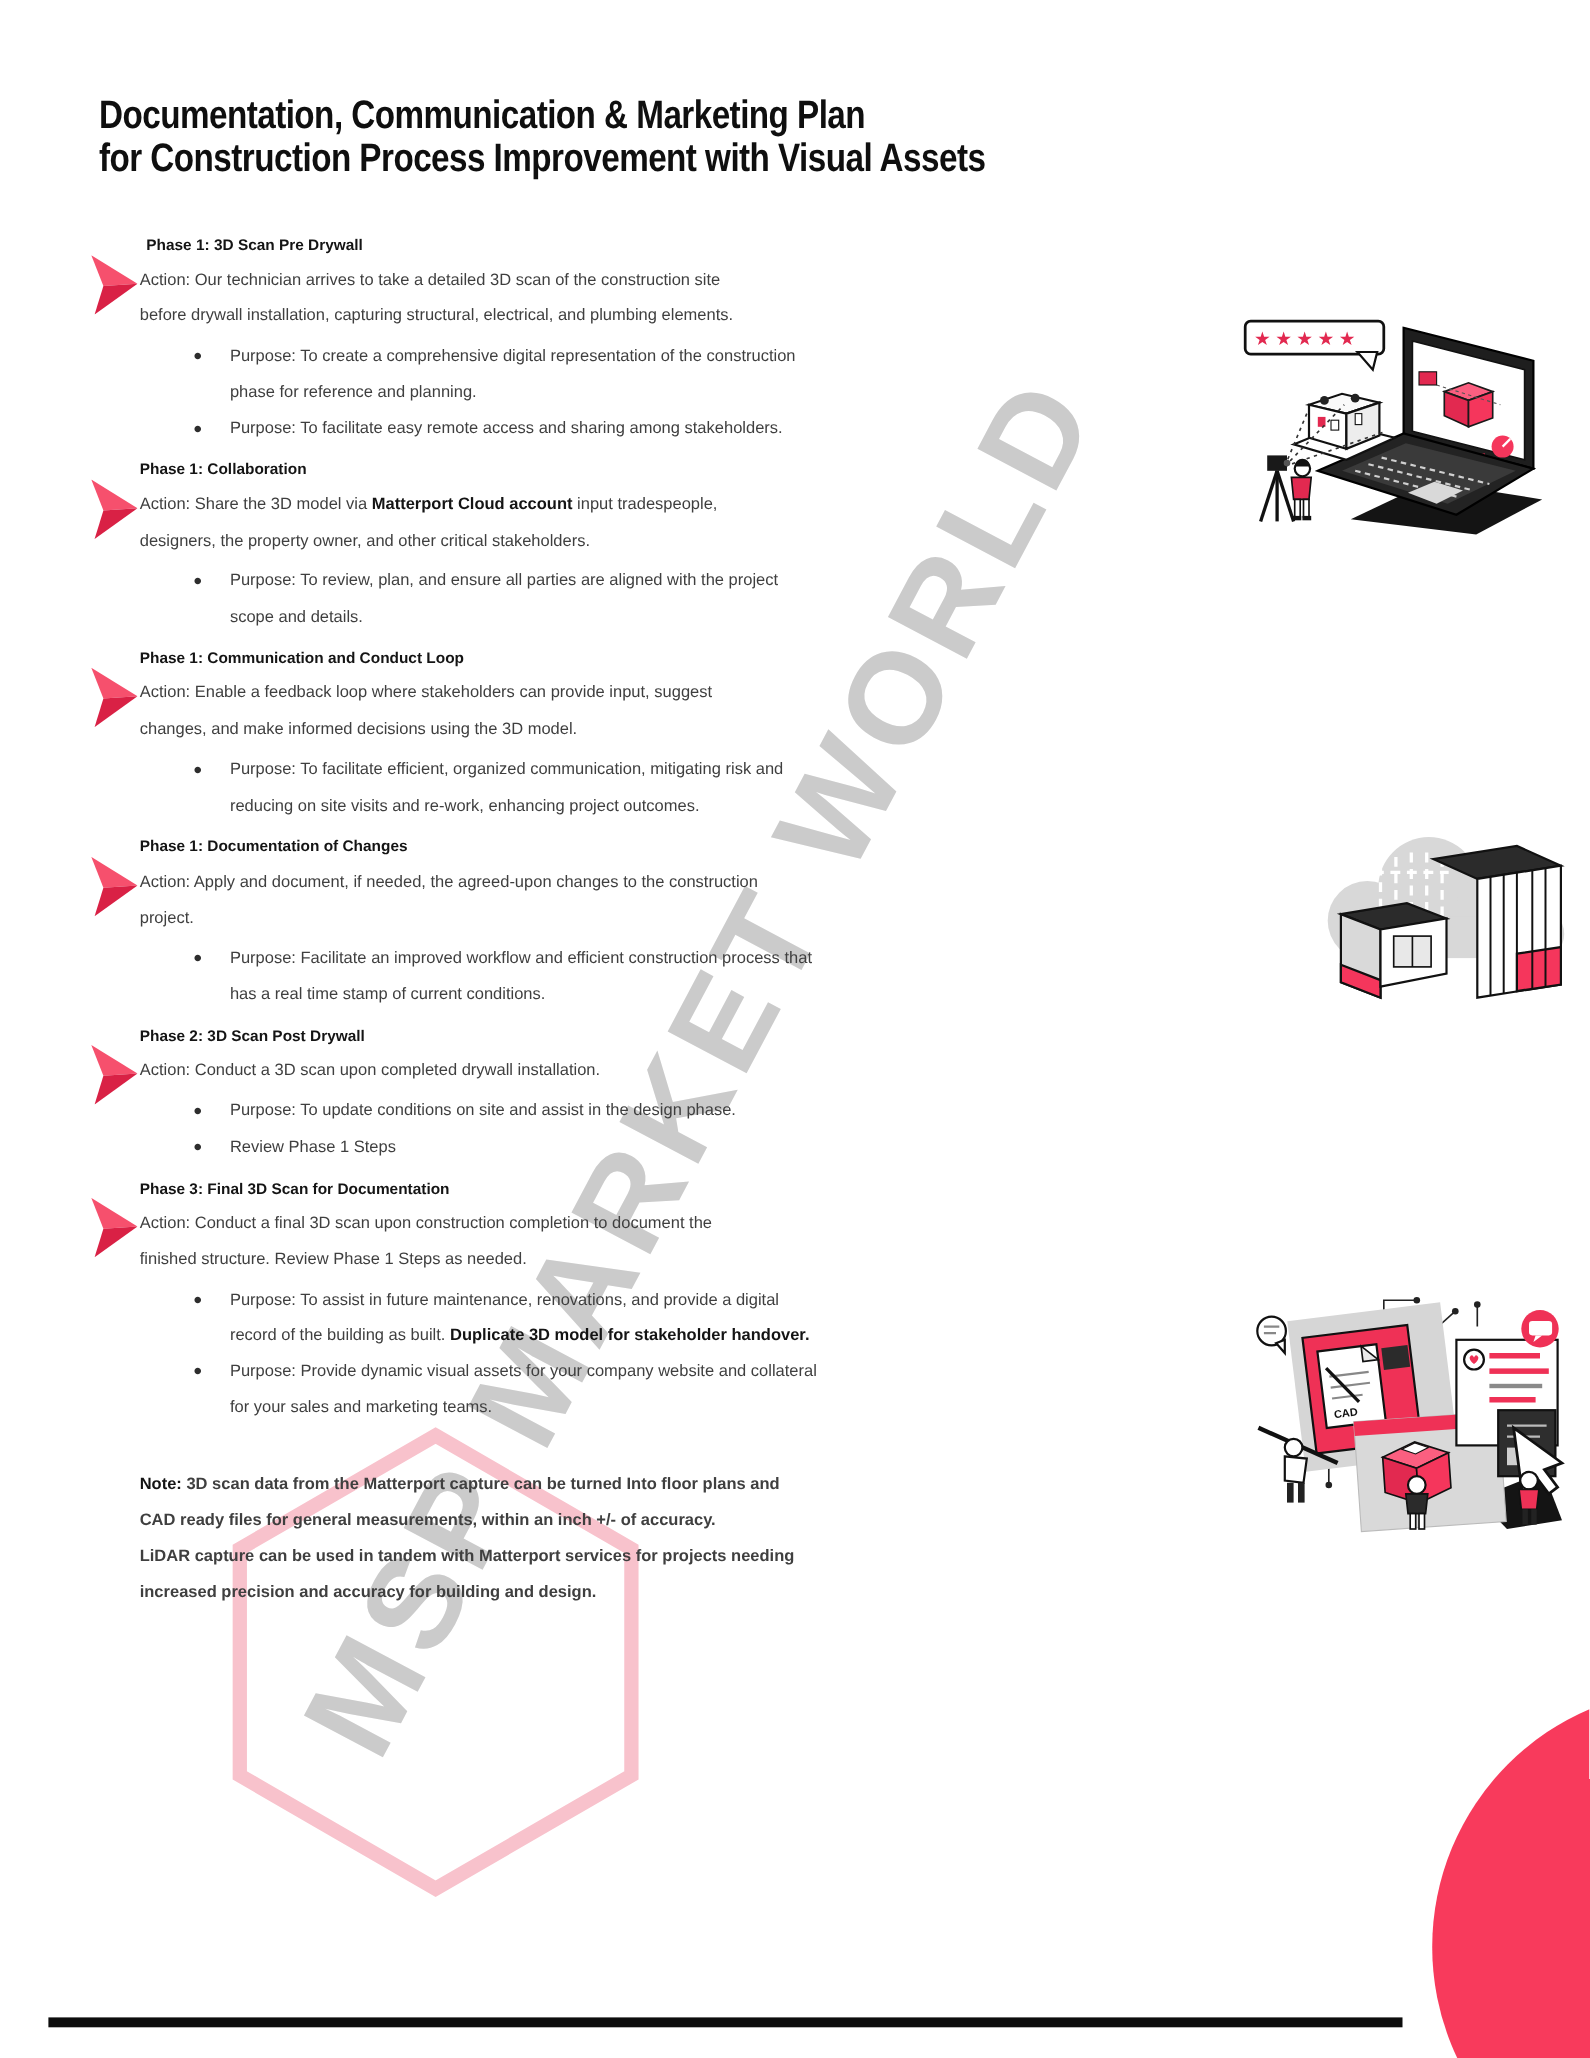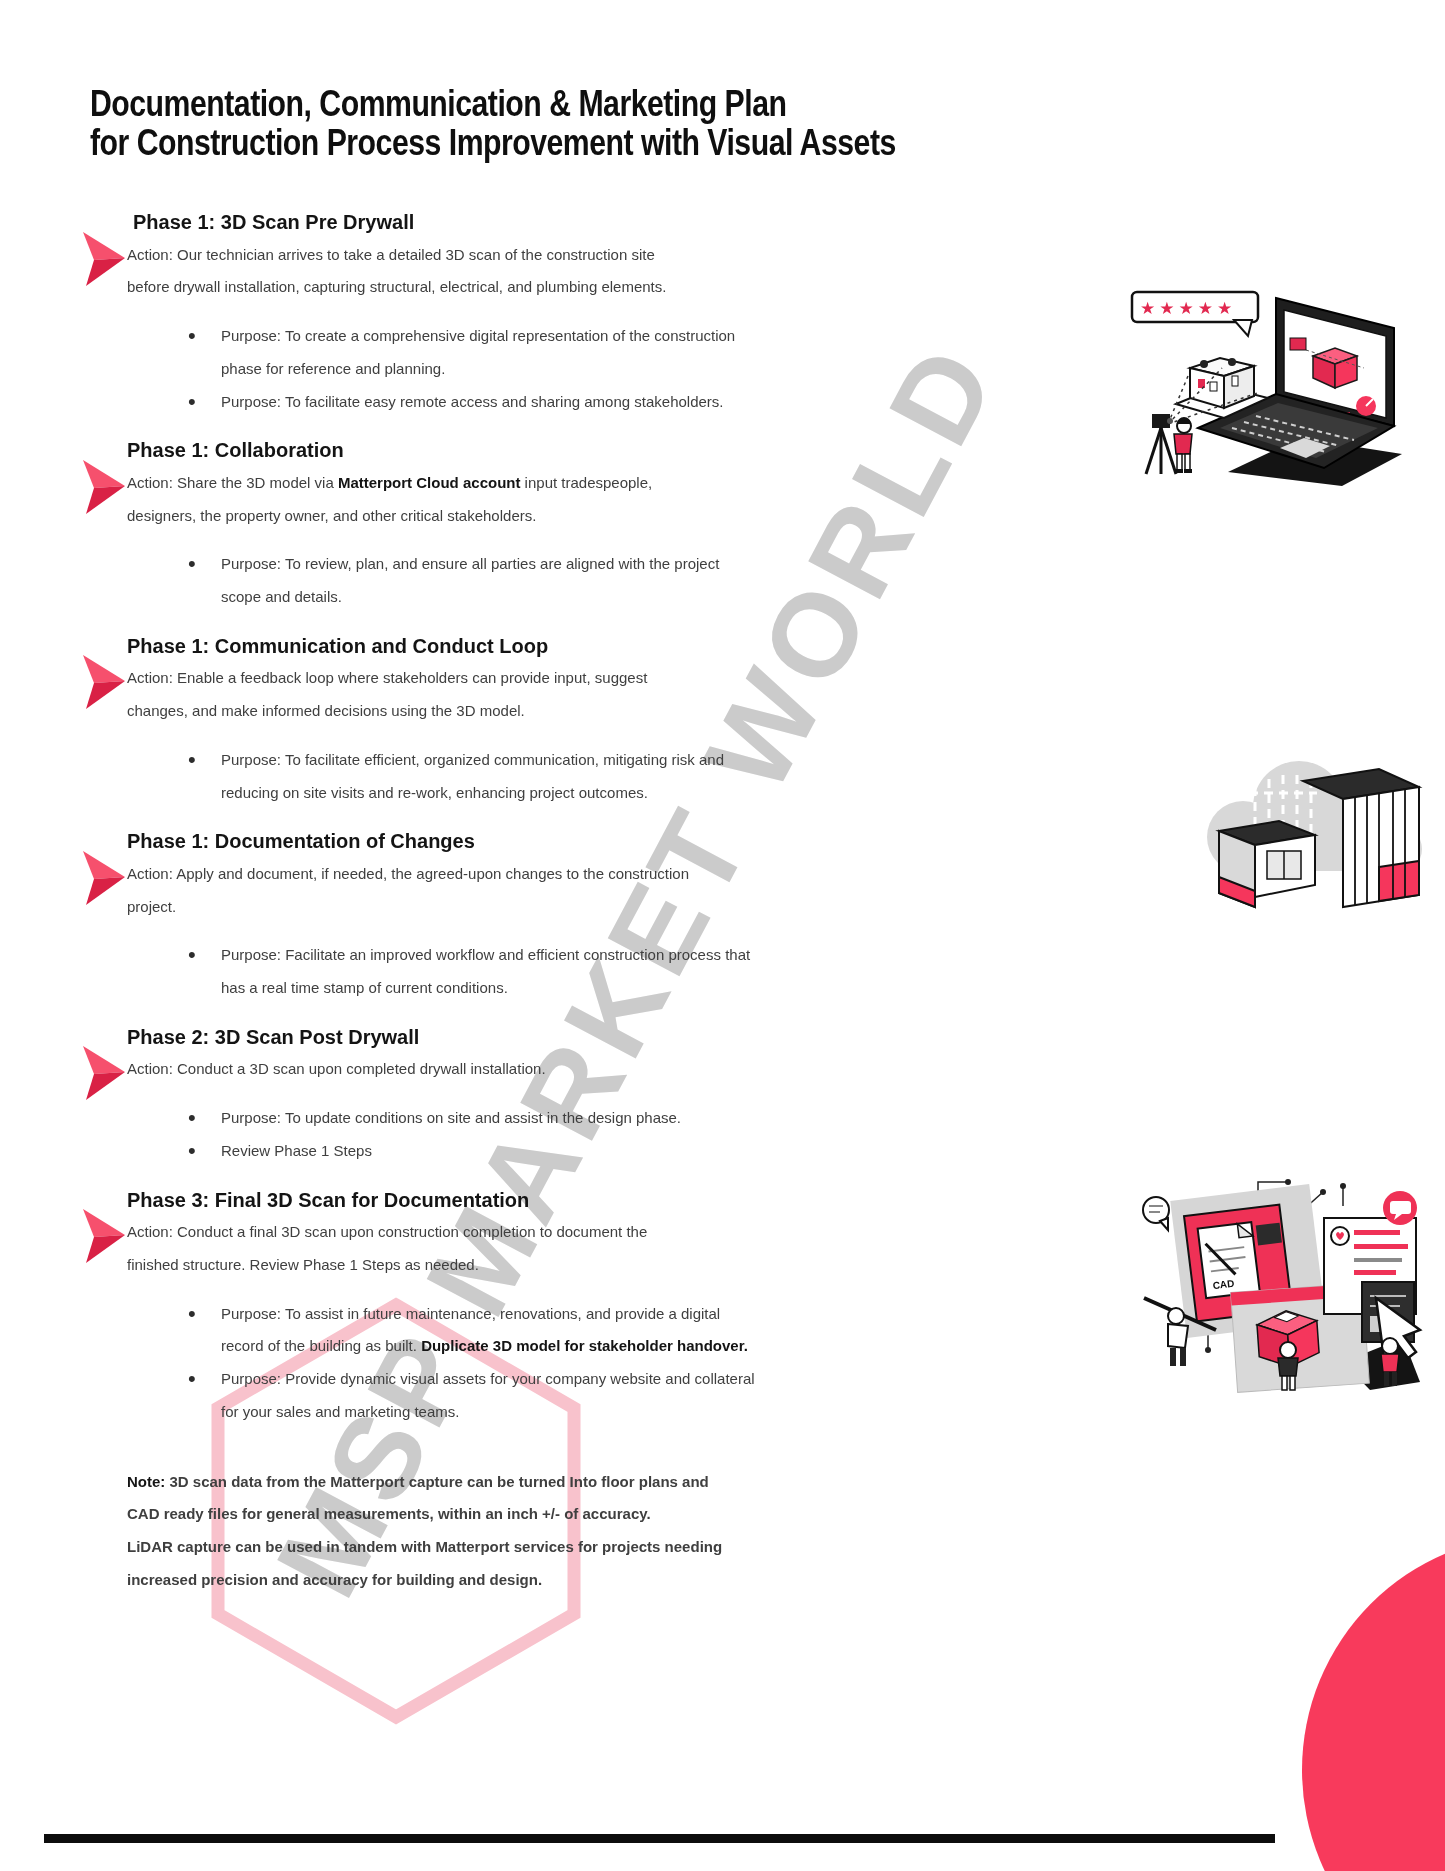--- a/index.html
+++ b/index.html
@@ -30,26 +30,26 @@
     position:absolute; left:90px; top:84px; z-index:4;
     font-weight:bold; font-size:36px; line-height:39px; letter-spacing:-0.6px;
     color:#0f0f0f; transform:scaleX(0.84); transform-origin:left top; white-space:nowrap;
   }
 
   
   .content { position:absolute; left:127px; top:206px; z-index:4; }
   .line { font-size:15px; line-height:32.7px; white-space:nowrap; }
   .line b { color:#141414; }
   .ph {
-    margin:0; font-size:20px; line-height:32.7px; font-weight:bold;
+    margin:0; font-size:14px; line-height:32.7px; font-weight:bold;
     color:#141414; white-space:nowrap;
   }
   .action { position:relative; }
   .arrow { position:absolute; left:-46px; top:-7px; width:44px; height:54px; }
-  ul.bullets { margin:16px; padding:0 0 0 78px; list-style:none; }
+  ul.bullets { margin:4px; padding:0 0 0 78px; list-style:none; }
   ul.bullets li { position:relative; }
   ul.bullets li::before {
     content:"\2022"; position:absolute; left:-33px; top:0;
     font-size:22px; line-height:32.7px; color:#2d2d2d;
   }
   .note { margin-top:37px;font-weight:bold; }
 
   
   .illus { position:absolute; z-index:3; }
   #illus-scan      { left:1128px; top:276px; }

